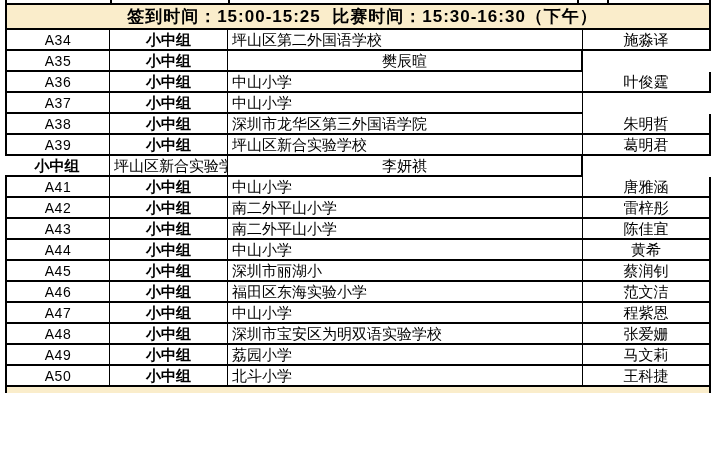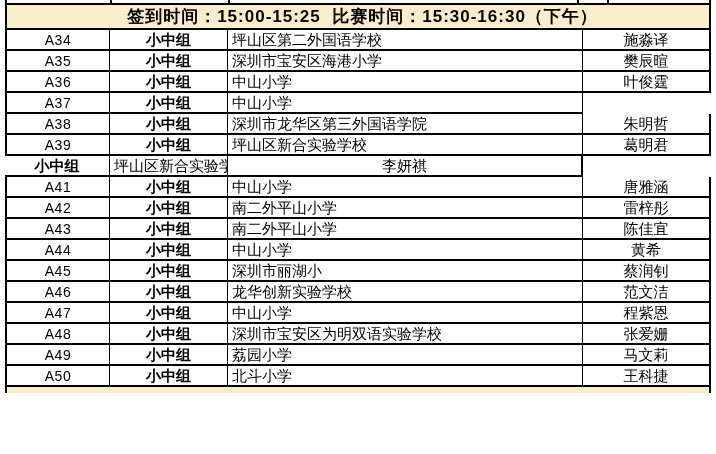--- a/index.html
+++ b/index.html
@@ -72,21 +72,20 @@
   <div class="row">
     <div class="cell cell-id">A34</div>
     <div class="cell cell-group">小中组</div>
     <div class="cell cell-school">坪山区第二外国语学校</div>
     <div class="cell cell-name">施淼译</div>
   </div>
 
   <div class="row">
     <div class="cell cell-id">A35</div>
     <div class="cell cell-group">小中组</div>
-    <div class="cell cell-school">深圳市宝安区海港小学</div>
     <div class="cell cell-name">樊辰暄</div>
   </div>
 
   <div class="row">
     <div class="cell cell-id">A36</div>
     <div class="cell cell-group">小中组</div>
     <div class="cell cell-school">中山小学</div>
     <div class="cell cell-name">叶俊霆</div>
   </div>
 
@@ -147,21 +146,21 @@
   <div class="row">
     <div class="cell cell-id">A45</div>
     <div class="cell cell-group">小中组</div>
     <div class="cell cell-school">深圳市丽湖小</div>
     <div class="cell cell-name">蔡润钊</div>
   </div>
 
   <div class="row">
     <div class="cell cell-id">A46</div>
     <div class="cell cell-group">小中组</div>
-    <div class="cell cell-school">龙华创新实验学校</div>
+    <div class="cell cell-school">福田区东海实验小学</div>
     <div class="cell cell-name">范文洁</div>
   </div>
 
   <div class="row">
     <div class="cell cell-id">A47</div>
     <div class="cell cell-group">小中组</div>
     <div class="cell cell-school">中山小学</div>
     <div class="cell cell-name">程紫恩</div>
   </div>
 

